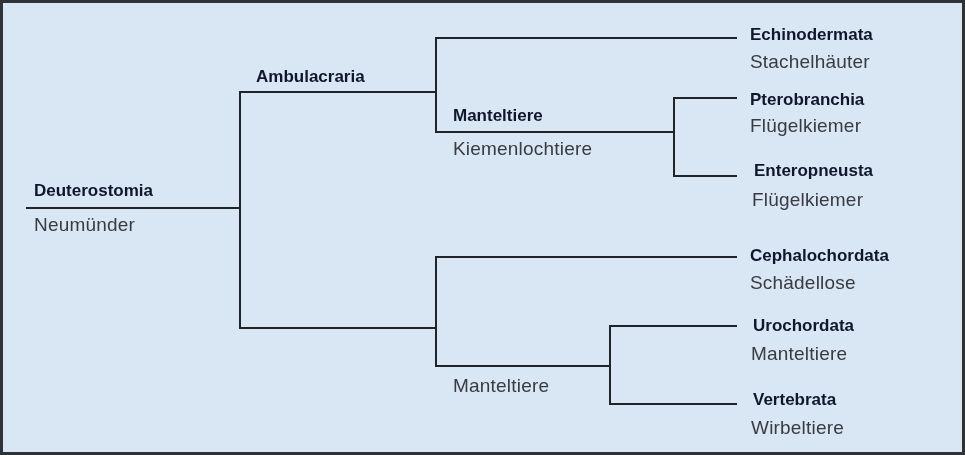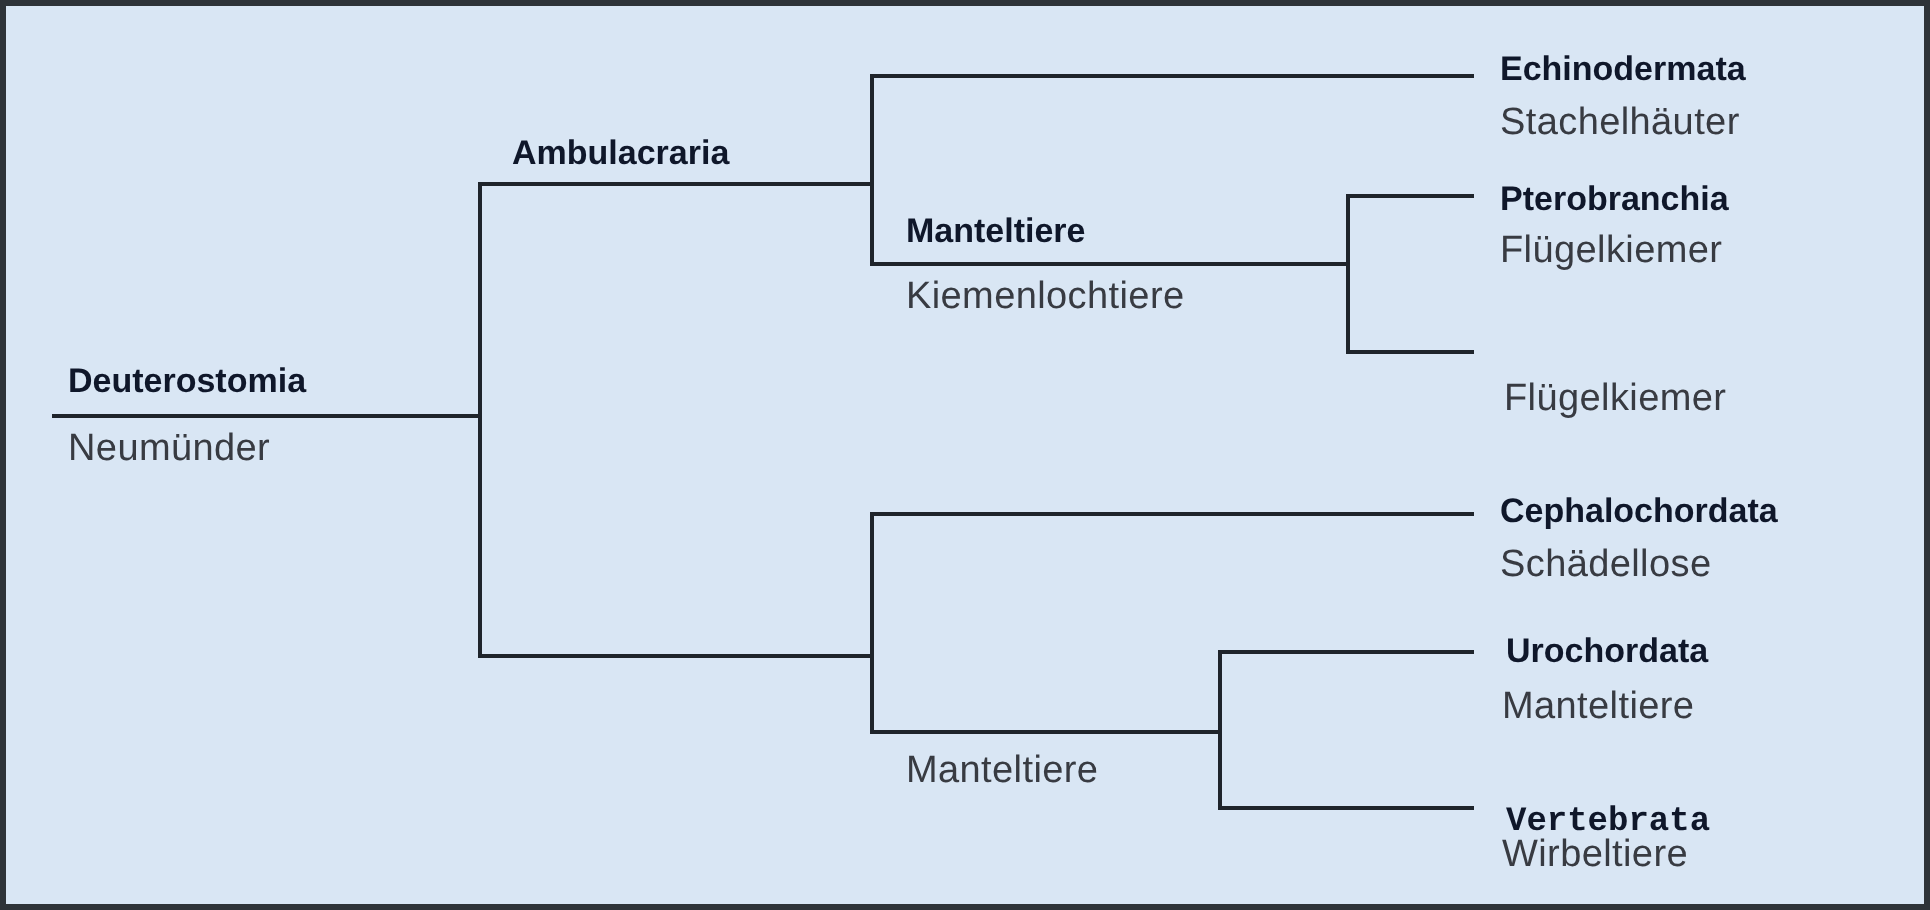--- a/index.html
+++ b/index.html
@@ -47,24 +47,25 @@
   <div class="label taxon" style="left:450px; top:101px;">Manteltiere</div>
   <div class="label common" style="left:450px; top:134px;">Kiemenlochtiere</div>
   <div class="label common" style="left:450px; top:371px;">Manteltiere</div>
 
   <div class="label taxon" style="left:747px; top:20px;">Echinodermata</div>
   <div class="label common" style="left:747px; top:47px;">Stachelhäuter</div>
 
   <div class="label taxon" style="left:747px; top:85px;">Pterobranchia</div>
   <div class="label common" style="left:747px; top:111px;">Flügelkiemer</div>
 
+  <div class="label taxon" style="left:751px; top:156px;">Enteropneusta</div>
   <div class="label common" style="left:749px; top:185px;">Flügelkiemer</div>
 
   <div class="label taxon" style="left:747px; top:241px;">Cephalochordata</div>
   <div class="label common" style="left:747px; top:268px;">Schädellose</div>
 
   <div class="label taxon" style="left:750px; top:311px;">Urochordata</div>
   <div class="label common" style="left:748px; top:339px;">Manteltiere</div>
 
-  <div class="label taxon" style="left:750px; top:397px;font-family:Liberation Mono, monospace;">Vertebrata</div>
+  <div class="label taxon" style="left:750px; top:385px;">Vertebrata</div>
   <div class="label common" style="left:748px; top:413px;">Wirbeltiere</div>
 
 </div>
 
 </body></html>

